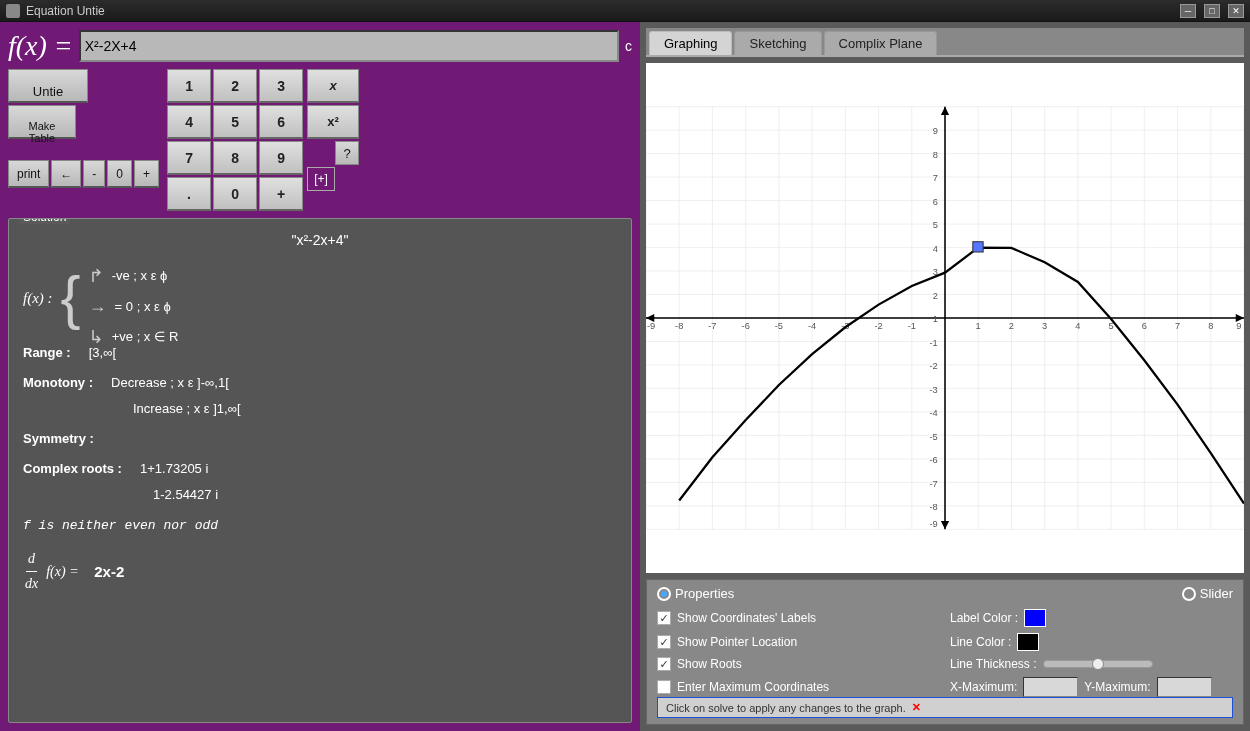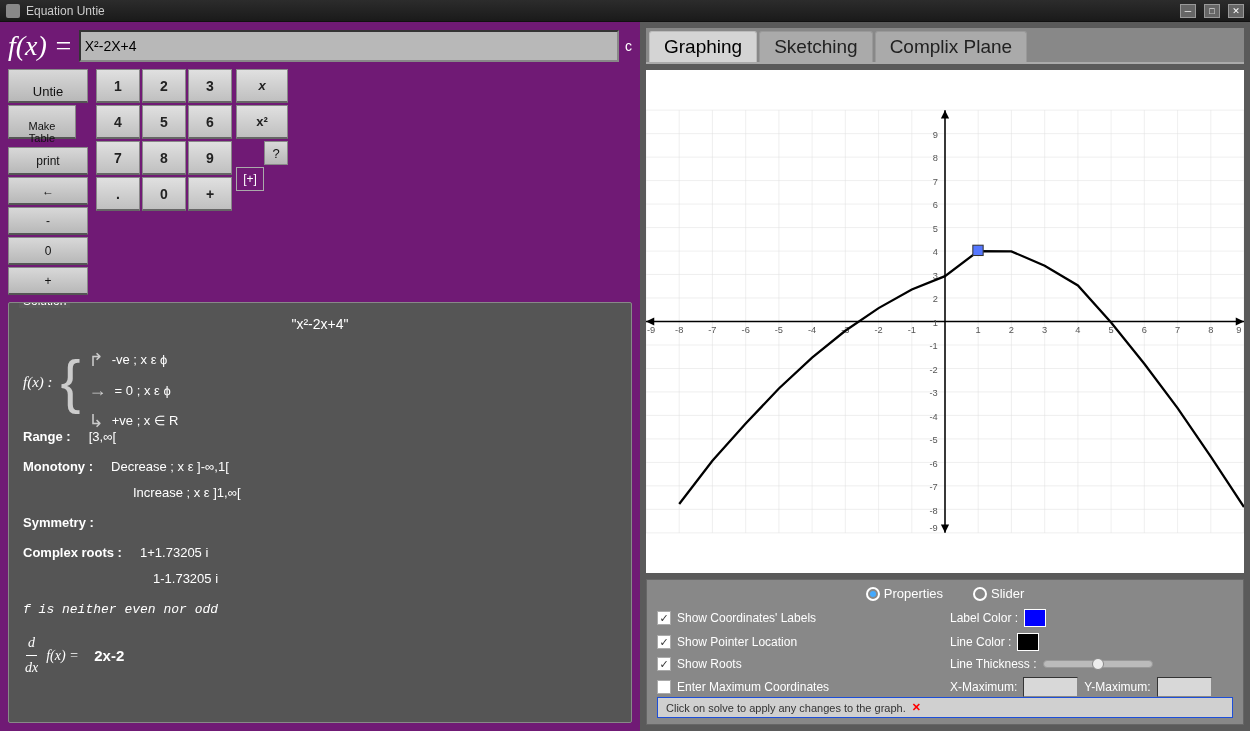--- a/index.html
+++ b/index.html
@@ -227,21 +227,21 @@
     
     #tabs {
       display: flex;
       gap: 2px;
       background: #888;
       padding: 3px 3px 0;
       border-bottom: 2px solid #aaa;
     }
     .tab {
       padding: 4px 14px;
-      font-size: 19px;
+      font-size: 13px;
       cursor: pointer;
       border: 1px solid #999;
       border-bottom: none;
       border-radius: 3px 3px 0 0;
       color: #000;
     }
     .tab.active {
       background: #d4d4d4;
       color: #000;
       border-color: #bbb;
@@ -265,21 +265,21 @@
 
     
     #props-panel {
       background: #888;
       padding: 6px 10px;
       border: 1px solid #666;
     }
     #props-radio-row {
       display: flex;
       gap: 30px;
-      justify-content: center;
+      justify-content: space-between;
       margin-bottom: 8px;
     }
     .radio-label {
       display: flex;
       align-items: center;
       gap: 4px;
       font-size: 13px;
       color: #fff;
       cursor: pointer;
     }
@@ -395,21 +395,21 @@
       <span id="func-label">f(x) =</span>
       <input id="func-input" type="text" class="" value="X²-2X+4" style="">
       <span id="c-label">c</span>
     </div>
 
     <div id="numpad-area">
 
       <div style="display:flex; flex-direction:column; gap:2px; margin-right:4px;">
         <button class="action-btn" style="width:80px; height:34px; font-size:13px;">Untie</button>
         <button class="action-btn" style="width:68px; height:34px; font-size:11px;">Make Table</button>
-        <div style="display:flex; gap:2px; margin-top:6px;flex-direction:column;">
+        <div style="display:flex; gap:2px; margin-top:19px;">
           <button class="action-btn" style="padding:0 8px; height:28px;">print</button>
           <button class="action-btn" style="padding:0 8px; height:28px;">←</button>
           <button class="action-btn" style="padding:0 8px; height:28px;">-</button>
           <button class="action-btn" style="padding:0 8px; height:28px;">0</button>
           <button class="action-btn" style="padding:0 8px; height:28px;">+</button>
         </div>
       </div>
 
       <div id="numpad-grid">
         <button class="num-btn">1</button>
@@ -476,21 +476,21 @@
         <div class="solution-line" style="margin-top:8px;">
           <span class="bold-label">Symmetry :</span>
         </div>
 
         <div class="solution-line" style="margin-top:8px;">
           <span class="bold-label">Complex roots :</span>
           &nbsp;&nbsp;&nbsp;
           <span>1+1.73205 i</span>
         </div>
         <div class="solution-line" style="margin-left:130px;">
-          <span>1-1.73205 i</span>
+          <span>1-2.54427 i</span>
         </div>
 
         <div class="solution-line" style="margin-top:8px;">
           <span style="font-style:italic;font-family:Liberation Mono, monospace;">f is neither even nor odd</span>
         </div>
 
         <div class="derivative-block">
           <div class="deriv-frac">
             <span class="num">d</span>
             <span class="den">dx</span>

